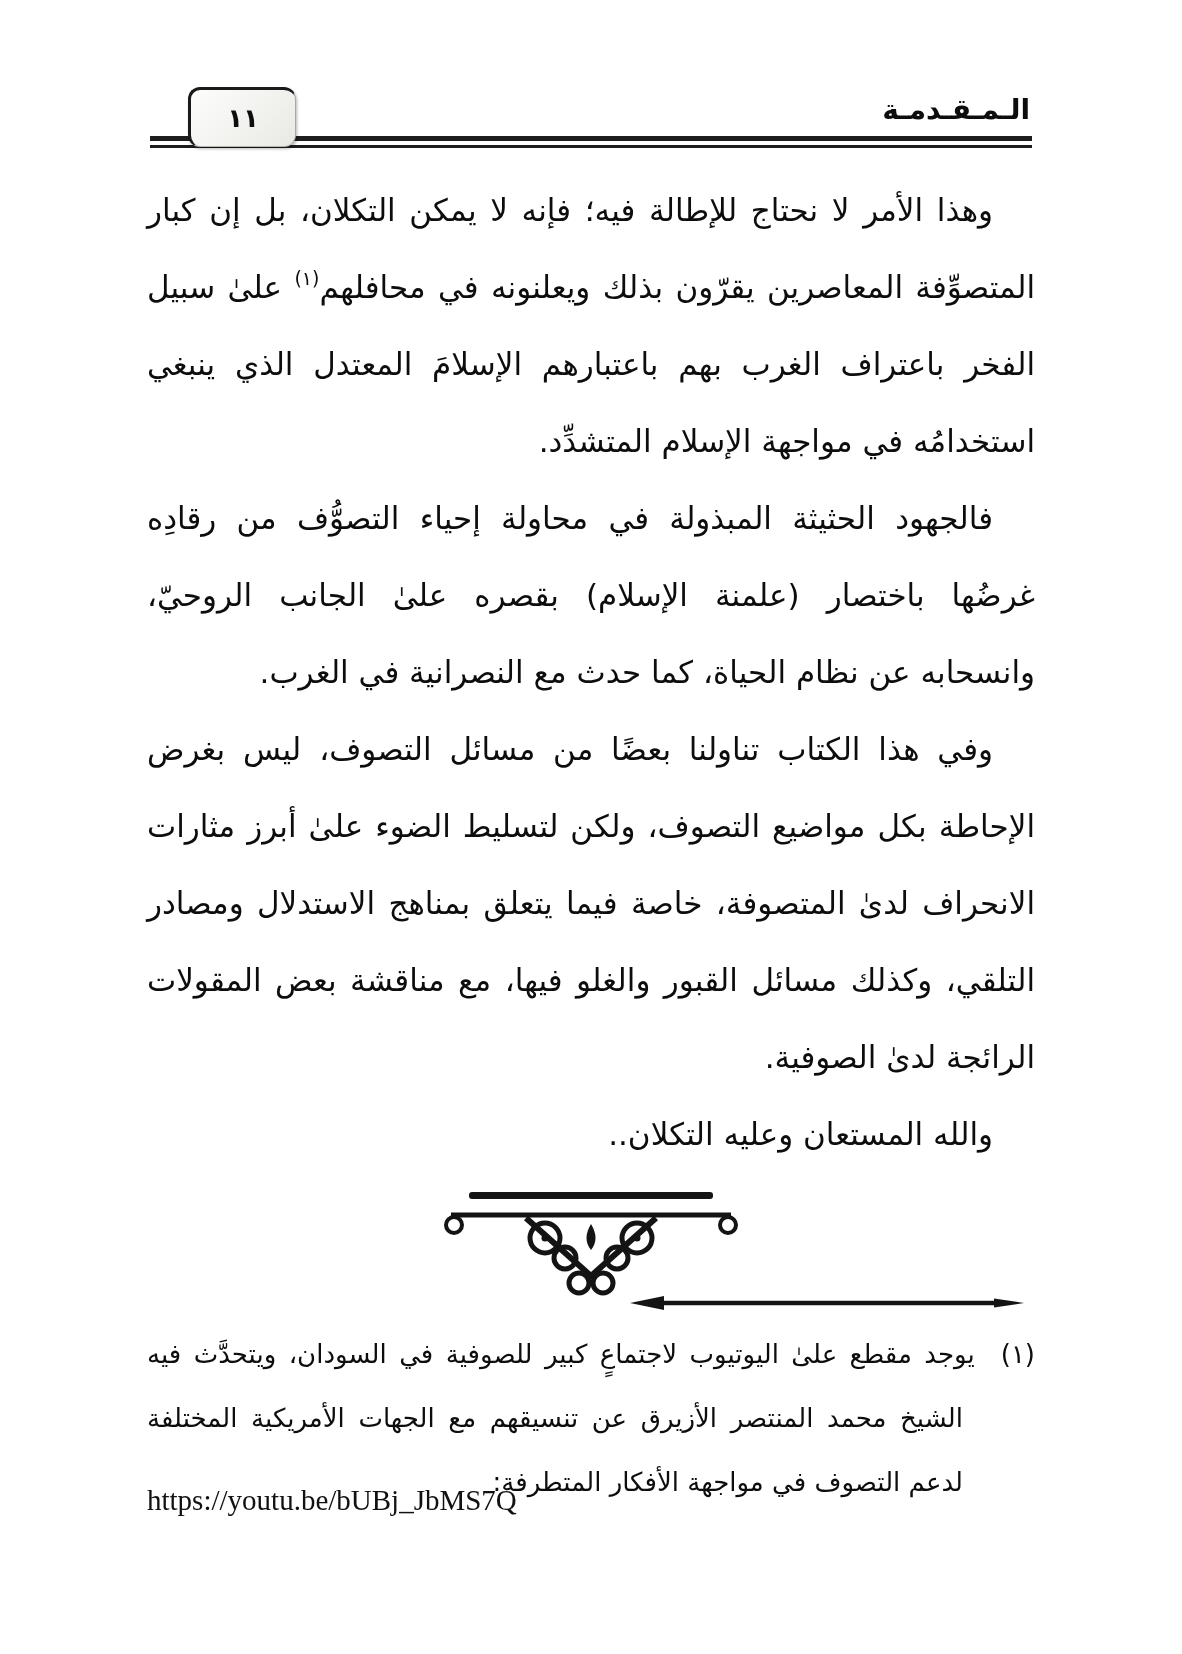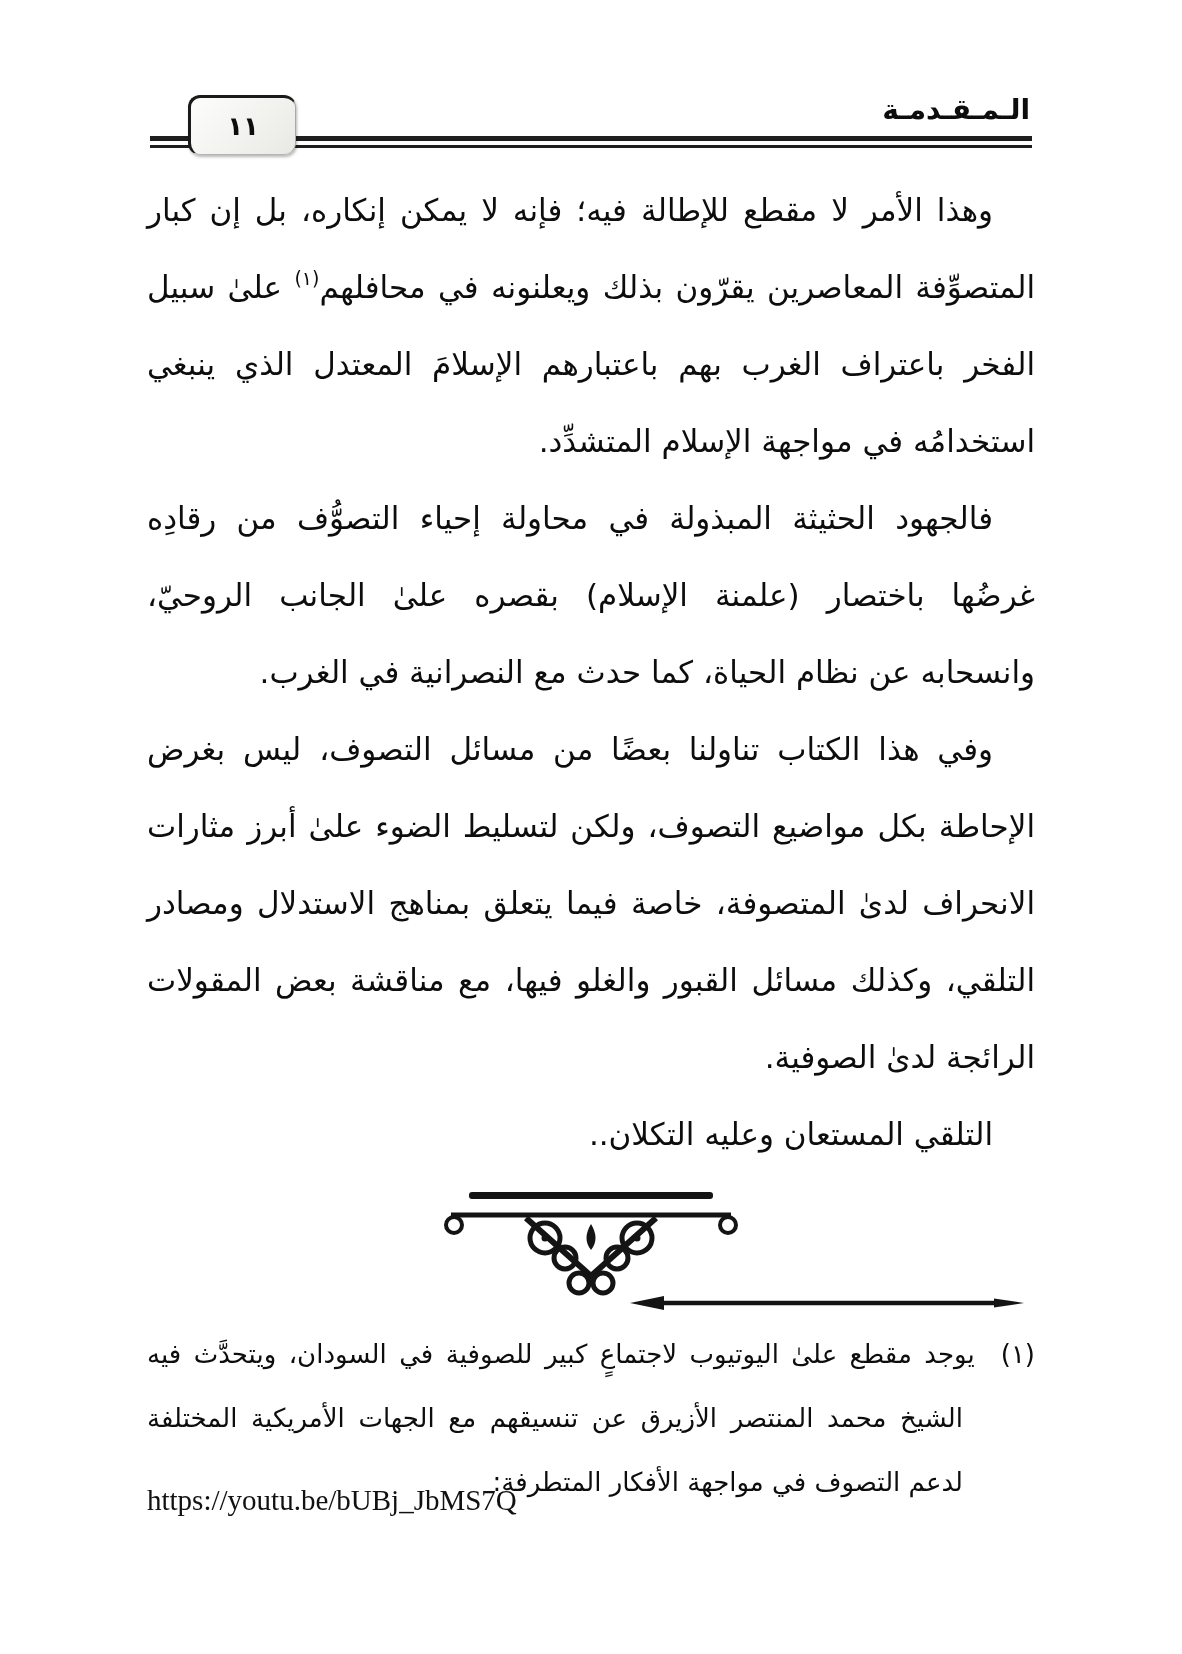--- a/index.html
+++ b/index.html
@@ -15,21 +15,21 @@
   .header{position:absolute;top:85px;left:150px;right:150px;height:70px;}
   .header-title{
     position:absolute;right:2px;top:8px;
     font-size:28px;font-weight:bold;letter-spacing:0;
   }
   .header-rule{
     position:absolute;left:0;right:0;top:51px;height:4px;
     border-top:5px solid #1e1e1e;border-bottom:3px solid #1e1e1e;
   }
   .page-num-box{
-    position:absolute;left:38px;top:10px;width:104px;height:56px;
+    position:absolute;left:38px;top:2px;width:104px;height:56px;
     background:linear-gradient(135deg,#fdfdfc 0%,#f1f1ee 60%,#e8e8e5 100%);
     border-radius:12px;
     border-top:3px solid #1a1a1a;border-left:3px solid #1a1a1a;
     border-right:1px solid #a9a9a6;border-bottom:1px solid #b5b5b2;
     box-shadow:1px 2px 3px rgba(0,0,0,.28);
     display:flex;align-items:center;justify-content:center;
     font-size:26px;font-weight:bold;z-index:2;
   }
   
   .body-text{
@@ -65,24 +65,24 @@
 
   <div class="header">
     <div class="header-title">الـمـقـدمـة</div>
     <div class="header-rule"></div>
     <div class="page-num-box">
       <span>١١</span>
     </div>
   </div>
 
   <div class="body-text">
-    <p><span>وهذا الأمر لا مقطع للإطالة فيه؛ فإنه لا يمكن إنكاره، بل إن كبار المتصوِّفة المعاصرين يقرّون بذلك ويعلنونه في محافلهم</span><span class="fn-ref">(١)</span><span> علىٰ سبيل الفخر باعتراف الغرب بهم باعتبارهم الإسلامَ المعتدل الذي ينبغي استخدامُه في مواجهة الإسلام المتشدِّد.</span></p>
+    <p><span>وهذا الأمر لا نحتاج للإطالة فيه؛ فإنه لا يمكن التكلان، بل إن كبار المتصوِّفة المعاصرين يقرّون بذلك ويعلنونه في محافلهم</span><span class="fn-ref">(١)</span><span> علىٰ سبيل الفخر باعتراف الغرب بهم باعتبارهم الإسلامَ المعتدل الذي ينبغي استخدامُه في مواجهة الإسلام المتشدِّد.</span></p>
     <p>فالجهود الحثيثة المبذولة في محاولة إحياء التصوُّف من رقادِه غرضُها باختصار (علمنة الإسلام) بقصره علىٰ الجانب الروحيّ، وانسحابه عن نظام الحياة، كما حدث مع النصرانية في الغرب.</p>
     <p>وفي هذا الكتاب تناولنا بعضًا من مسائل التصوف، ليس بغرض الإحاطة بكل مواضيع التصوف، ولكن لتسليط الضوء علىٰ أبرز مثارات الانحراف لدىٰ المتصوفة، خاصة فيما يتعلق بمناهج الاستدلال ومصادر التلقي، وكذلك مسائل القبور والغلو فيها، مع مناقشة بعض المقولات الرائجة لدىٰ الصوفية.</p>
-    <p>التلقي المستعان وعليه التكلان..</p>
+    <p>والله المستعان وعليه التكلان..</p>
   </div>
 
   <div class="ornament">
     <svg width="300" height="112" viewBox="0 0 300 112" aria-hidden="true">
       <g fill="none" stroke="#141414">
         <rect x="28" y="4" width="244" height="7" rx="3" fill="#141414" stroke="none"></rect>
         <line x1="10" y1="27" x2="290" y2="27" stroke-width="5"></line>
         <circle cx="13" cy="37" r="8" stroke-width="4"></circle>
         <circle cx="287" cy="37" r="8" stroke-width="4"></circle>
         <path d="M85 30 L150 88 L215 30" stroke-width="6"></path>

